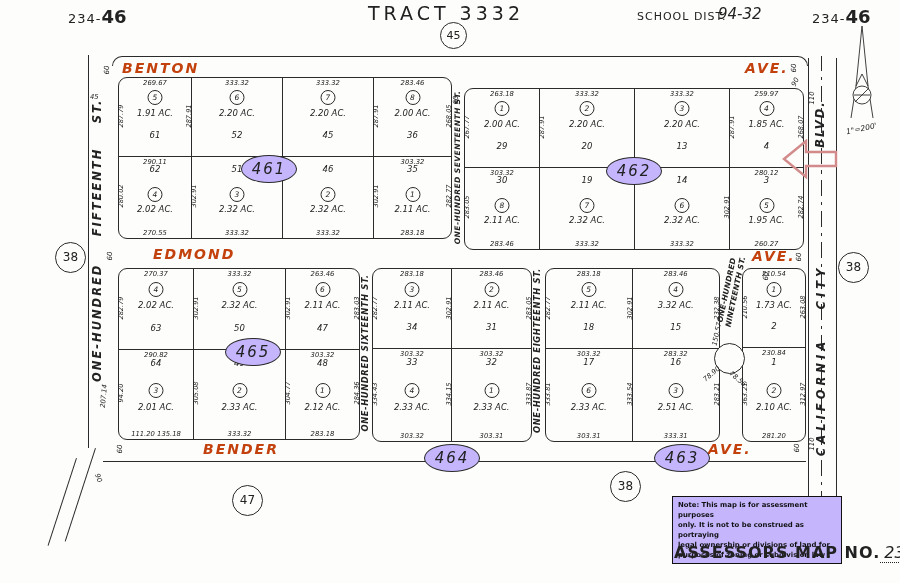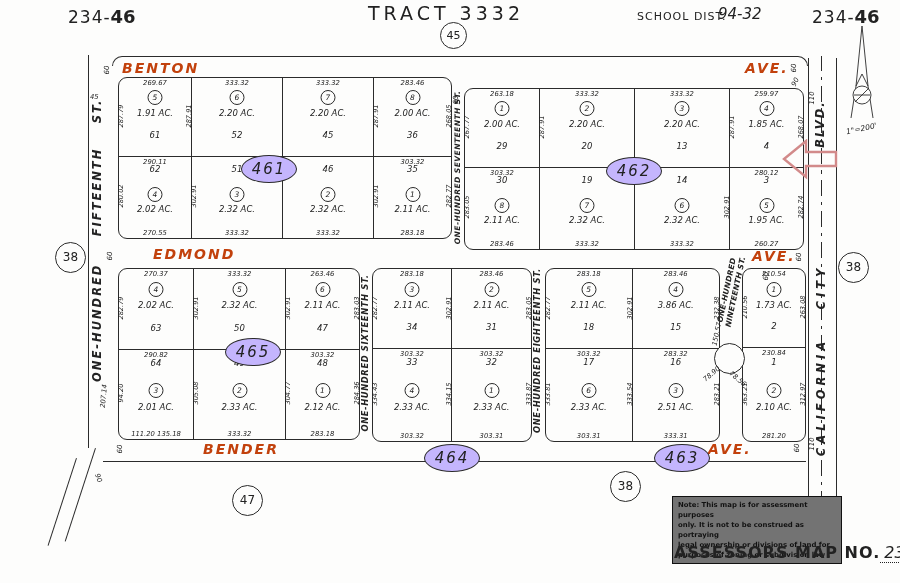--- a/index.html
+++ b/index.html
@@ -1,20 +1,20 @@
 <!DOCTYPE html>
 <html><head>
 <meta charset="utf-8">
 <style>
   html,body{margin:0;padding:0;background:#e8e8e8;}
   #page{position:relative;width:900px;height:583px;background:#fdfdfc;overflow:hidden;
         font-family:"DejaVu Sans",sans-serif;color:#222;}
   .abs{position:absolute;}
   
-  .hdr-small{font-size:17px;letter-spacing:1px;}
+  .hdr-small{font-size:13px;letter-spacing:1px;}
   .hdr-big{font-size:18px;font-weight:bold;}
   .title{font-size:19px;letter-spacing:4px;}
   .school{font-size:11px;letter-spacing:1px;}
   .school-val{font-size:15px;font-style:italic;}
   
   .refc{border:1.4px solid #2b2b2b;border-radius:50%;text-align:center;background:#fdfdfc;}
   .refc.big{width:29px;height:29px;line-height:29px;font-size:12px;}
   .refc.top{width:25px;height:25px;line-height:25px;font-size:11px;}
   
   .oval{border:1.7px solid #2b2b2b;border-radius:50%;text-align:center;background:#c4b5fd;
@@ -41,21 +41,21 @@
   .r2 .lot{top:9%} .r2 .pc{top:37%} .r2 .ac{top:58%}
   
   .ave-name{font-size:14px;font-style:italic;letter-spacing:2px;font-weight:bold;color:#c2410c;}
   .rot{transform:rotate(-90deg);text-align:center;white-space:nowrap;}
   .vstreet{font-size:7.6px;font-style:italic;letter-spacing:.4px;font-weight:bold;}
   .vstreet2{font-size:8.4px;font-style:italic;letter-spacing:.6px;font-weight:bold;}
   .bigv{font-size:11.5px;font-style:italic;letter-spacing:2px;font-weight:bold;}
   .w60{font-size:7px;font-style:italic;transform:rotate(-90deg);}
   .dimfree{font-size:6.8px;font-style:italic;white-space:nowrap;}
   
-  .note{border:1.6px solid #111;background:#737373;font-size:6.9px;line-height:1.45;
+  .note{border:1.6px solid #111;background:#c4b5fd;font-size:6.9px;line-height:1.45;
         padding:3px 5px;font-weight:bold;color:#111;}
   .assessor{font-size:16px;font-weight:bold;letter-spacing:1px;}
   .assessor-val{font-size:16px;font-style:italic;border-bottom:1.5px dotted #222;padding:0 4px;}
   .county{font-size:15px;font-weight:bold;letter-spacing:1px;}
 </style>
 </head>
 <body>
 
 <div id="page">
 
@@ -356,21 +356,21 @@
           <div class="dl">282.77</div>
           <div class="dr">302.91</div>
           <div class="pc">5</div>
           <div class="ac">2.11 AC.</div>
           <div class="lot">18</div>
         </div>
         <div class="cell r1 last">
           <div class="dt">283.46</div>
           <div class="dr">232.38</div>
           <div class="pc">4</div>
-          <div class="ac">3.86 AC.</div>
+          <div class="ac">3.32 AC.</div>
           <div class="lot">15</div>
         </div>
         <div class="cell r2">
           <div class="dt">303.32</div>
           <div class="db">303.31</div>
           <div class="dl">333.81</div>
           <div class="dr">333.54</div>
           <div class="pc">6</div>
           <div class="ac">2.33 AC.</div>
           <div class="lot">17</div>

